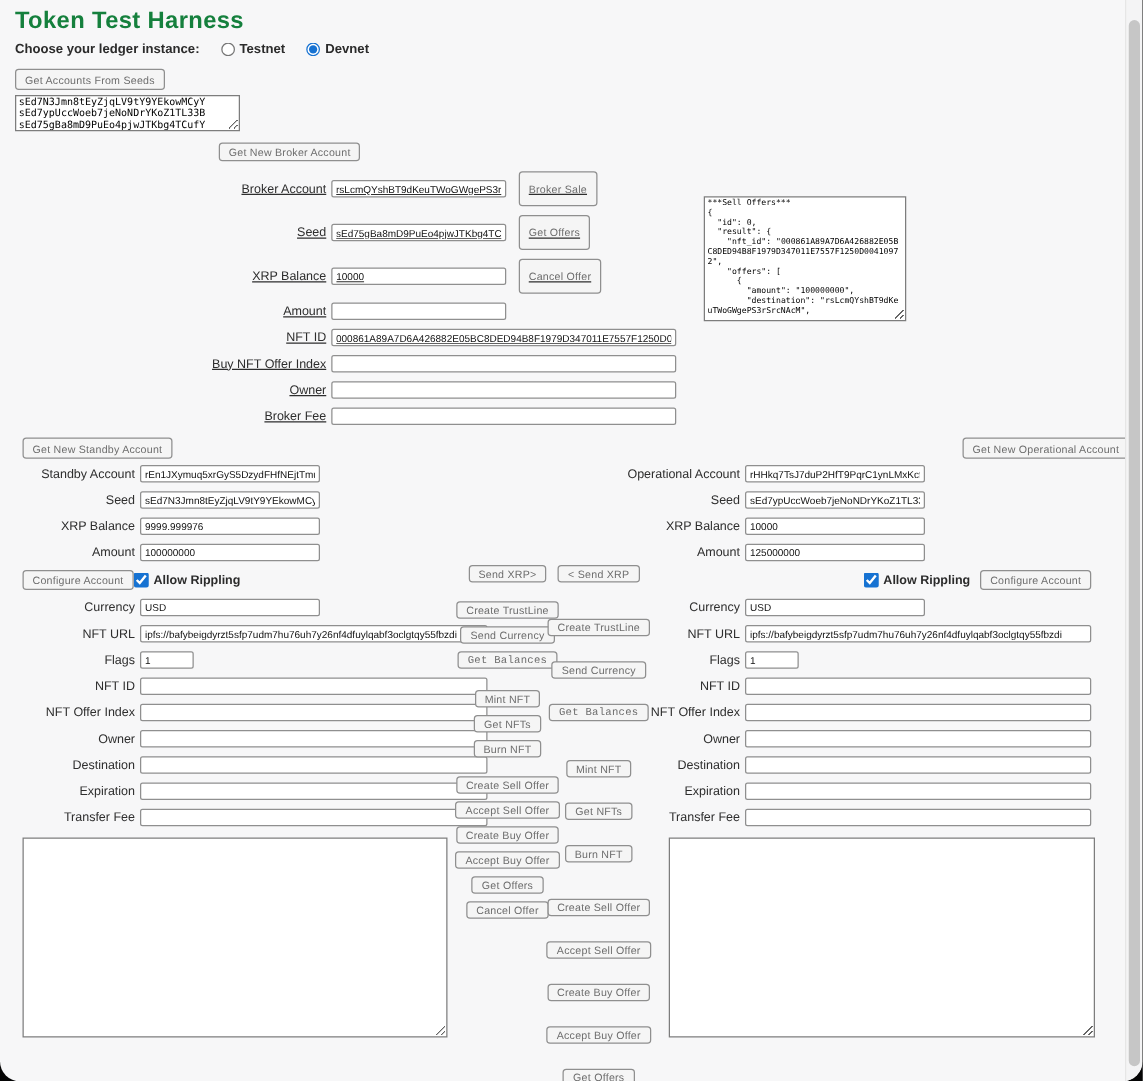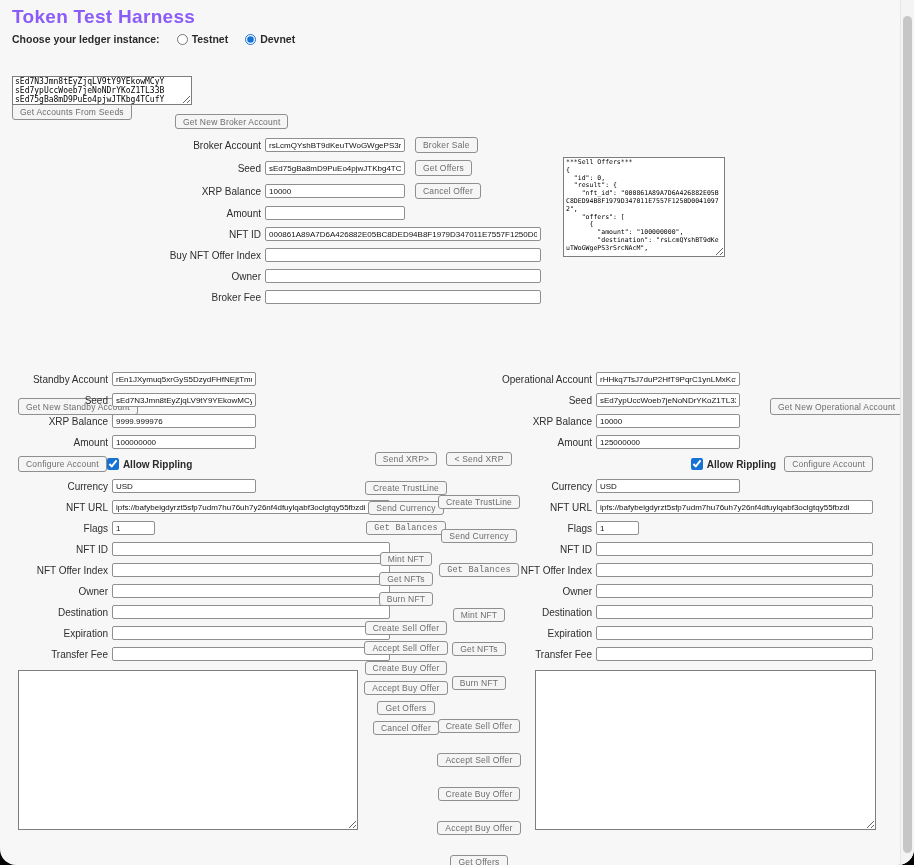--- a/index.html
+++ b/index.html
@@ -6,51 +6,51 @@
   * { box-sizing:border-box; }
   .page {
     position:relative; width:914px; height:865px;
     background:#f7f7f8; overflow:hidden;
     border-radius:0 0 16px 16px;
     font-family:"Liberation Sans", sans-serif;
     color:#2e2e2e;
   }
   .page-title {
     position:absolute; left:12px; top:6px;
-    font-size:19px; font-weight:700; letter-spacing:.3px; color:#8b5cf6;
+    font-size:19px; font-weight:700; letter-spacing:.3px; color:#15803d;
   }
   .ledger-row {
     position:absolute; left:12px; top:33px;
     display:flex; align-items:center; font-size:10.5px; font-weight:600; color:#2b2b2b;
   }
   .ledger-row .opt { display:flex; align-items:center; margin-left:17px; font-weight:600; }
   input[type=radio], input[type=checkbox] { accent-color:#1672d2; width:11px; height:11px; margin:0 4px 0 0; }
   input[type=checkbox] { width:12px; height:12px; }
 
   .btn {
     display:inline-flex; align-items:center; justify-content:center;
     border:1px solid #8f8f8f; border-radius:3px; background:#f5f5f5;
     color:#6d6d6d; font-family:"Liberation Sans",sans-serif; font-size:8.5px;
     letter-spacing:.2px; padding:0 7px; height:15px; white-space:nowrap; cursor:pointer;
   }
-  .btn-lg { height:17px;margin-top:48px; }
+  .btn-lg { height:17px; }
 
   .tin {
     height:14px; border:1px solid #8f8f8f; border-radius:2px; background:#fff;
     font-family:"Liberation Sans",sans-serif; font-size:8px; color:#111; padding:1px 3px;
   }
   .w140{width:140px} .w276{width:276px} .w144{width:144px}
   .w278{width:278px} .w277{width:277px} .w43{width:43px}
 
   .frow { display:grid; align-items:center; margin-bottom:7px; column-gap:2px; }
-  .broker-grid { grid-template-columns:261px max-content max-content; }
+  .broker-grid { grid-template-columns:261px max-content max-content;text-decoration:underline; }
   .standby-grid { grid-template-columns:72px max-content;margin-left:20px; }
   .op-grid { grid-template-columns:174px max-content; }
   .flabel { justify-self:end; white-space:nowrap; font-size:10px; color:#2e2e2e; padding-right:2px; }
-  .side-btn { margin-left:8px; height:16px; }
+  .side-btn { margin-left:8px; height:28px; }
 
   #broker-new-btn { position:absolute; left:175px; top:114px;text-align:center; }
   #broker-form { position:absolute; left:2px; top:137px; }
   #broker-results {
     position:absolute; left:563px; top:157px; width:162px; height:100px;
     border:1px solid #7d7d7d; background:#fff; resize:both;
     font-family:"DejaVu Sans Mono",monospace; font-size:6.5px; line-height:1.2;
     white-space:pre-wrap; word-break:break-all; overflow-y:scroll; padding:1px 2px;
   }
   .results-ta::-webkit-scrollbar { width:9px; }

